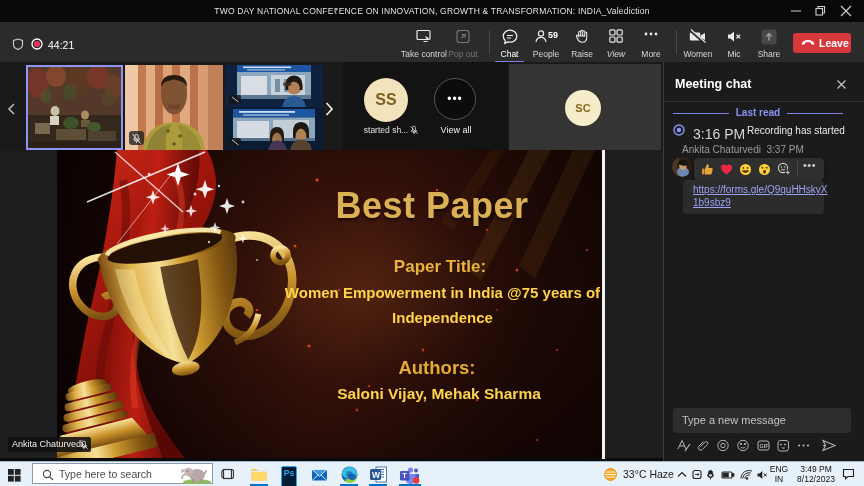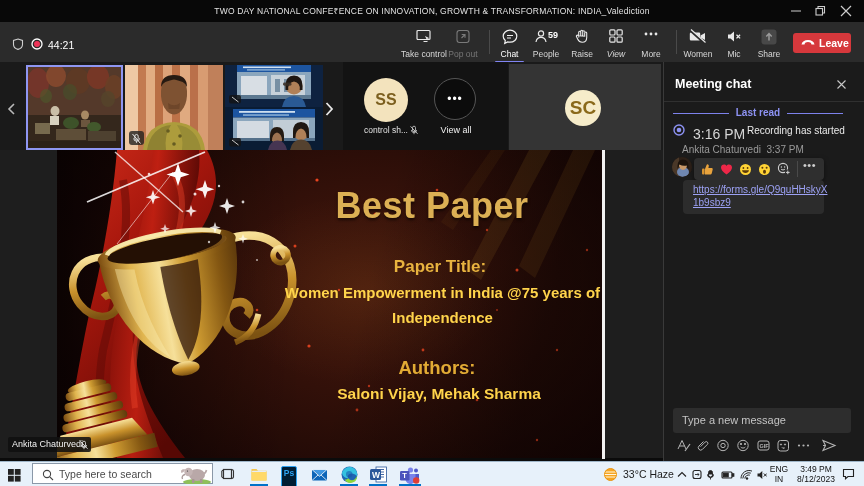--- a/index.html
+++ b/index.html
@@ -240,31 +240,31 @@
         <line x1="7" y1="75" x2="13.5" y2="80" stroke="#ddd" stroke-width=".9"></line>
       </svg>
     </div>
 
     <svg class="abs" style="left:323px;top:39px" width="12" height="16" viewBox="0 0 12 16">
         <path d="M3.5 2 L9 8 l-5.5 6" fill="none" stroke="#e8e8e8" stroke-width="1.8"></path>
       </svg>
 
     <div class="abs" style="left:343px;top:0;width:165px;height:90px;background:#131313;">
       <div class="abs" style="left:21px;top:16px;width:44px;height:44px;border-radius:50%;background:#f3e3bd;text-align:center;line-height:44px;font-size:16px;font-weight:bold;color:#7c5f1f;">SS</div>
-      <div class="abs" style="left:8px;top:63px;width:70px;text-align:center;font-size:8.5px;color:#e0e0e0;">control sh...</div>
+      <div class="abs" style="left:8px;top:63px;width:70px;text-align:center;font-size:8.5px;color:#e0e0e0;">started sh...</div>
       <svg class="abs" style="left:66px;top:63px" width="10" height="10" viewBox="0 0 10 10">
           <path d="M5 1.2 a1.5 1.5 0 0 1 1.5 1.5 v2.4 a1.5 1.5 0 0 1 -3 0 v-2.4 a1.5 1.5 0 0 1 1.5 -1.5 z M2.4 5 a2.6 2.6 0 0 0 5.2 0 M5 7.6 v1.6" fill="none" stroke="#cfcfcf" stroke-width=".8"></path>
           <line x1="1.6" y1="1.4" x2="8.6" y2="8.8" stroke="#cfcfcf" stroke-width=".9"></line>
         </svg>
       <div class="abs" style="left:91px;top:16px;width:42px;height:42px;border-radius:50%;background:#0c0c0c;border:1px solid #555;color:#fff;text-align:center;line-height:40px;font-size:12px;letter-spacing:1px;">•••</div>
       <div class="abs" style="left:91px;top:63px;width:44px;text-align:center;font-size:9px;color:#f0f0f0;">View all</div>
     </div>
 
     <div class="abs" style="left:509px;top:2px;width:152px;height:86px;background:#343434;">
-      <div class="abs" style="left:56px;top:26px;width:36px;height:36px;border-radius:50%;background:#f6ecca;text-align:center;line-height:36px;font-size:19px;font-weight:bold;color:#8a691a;">SC</div>
+      <div class="abs" style="left:56px;top:26px;width:36px;height:36px;border-radius:50%;background:#f6ecca;text-align:center;line-height:36px;font-size:11px;font-weight:bold;color:#8a691a;">SC</div>
     </div>
   </div>
 
   <div id="stage" class="abs" style="left:0;top:150px;width:664px;height:311px;background:#1e1e1e;">
     <div class="abs" id="slide" style="left:57px;top:0;width:545px;height:308px;overflow:hidden;background:linear-gradient(105deg, rgba(0,0,0,.0) 55%, rgba(8,2,2,.5) 85%), radial-gradient(ellipse 400px 290px at 58% 45%, #451a0c 0%, #37120a 28%, #270c07 55%, #1a0605 78%, #110303 100%);">
       <svg class="abs" style="left:0;top:0" width="545" height="308" viewBox="0 0 545 308">
         <defs>
           <linearGradient id="goldv" x1="0" y1="0" x2="1" y2="0">
             <stop offset="0" stop-color="#7a4b10"></stop>
               <stop offset=".22" stop-color="#e0b44e"></stop>

